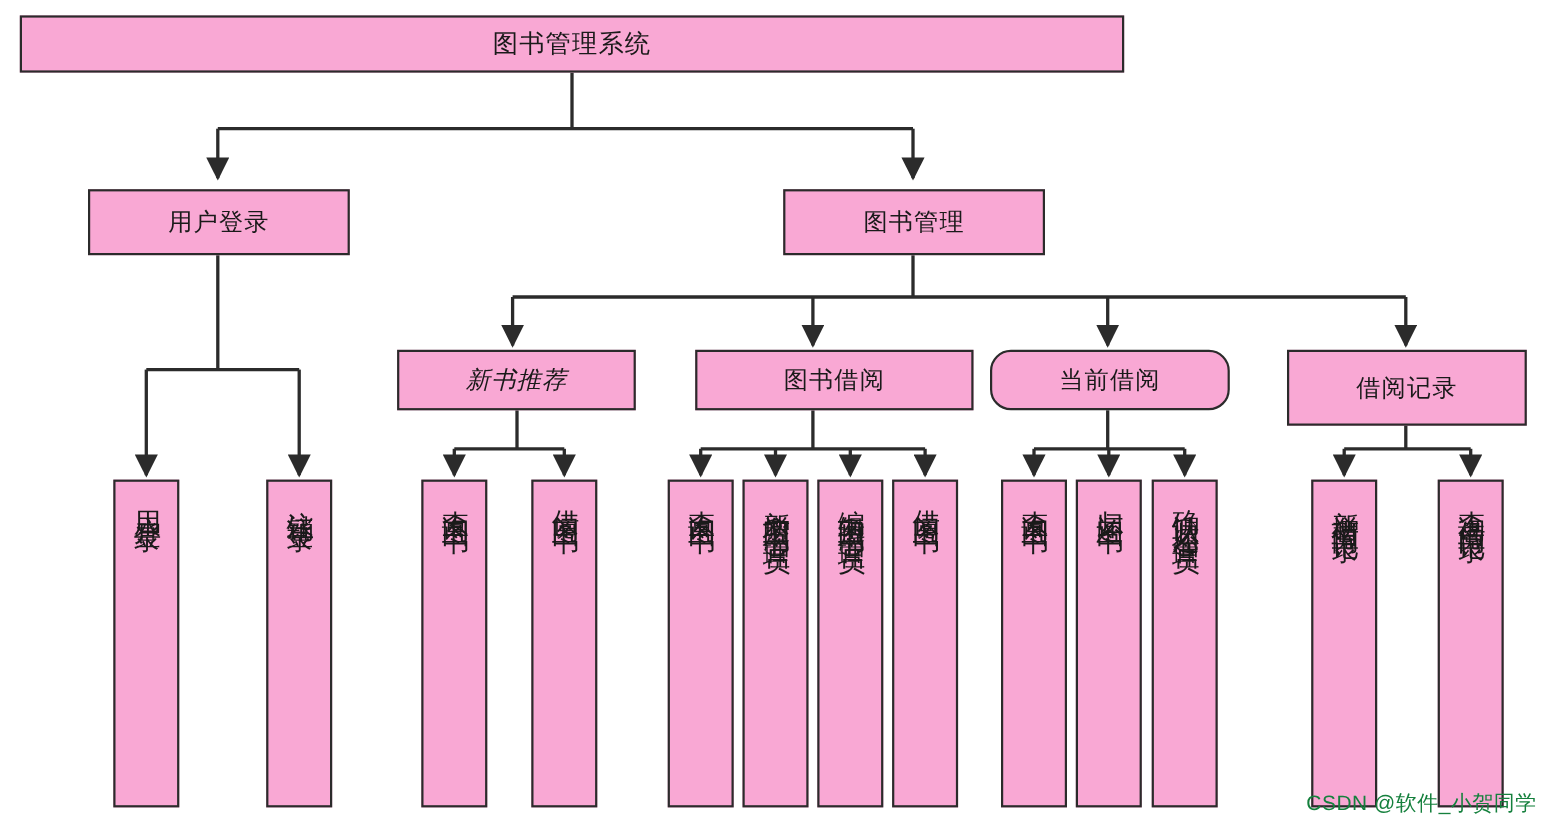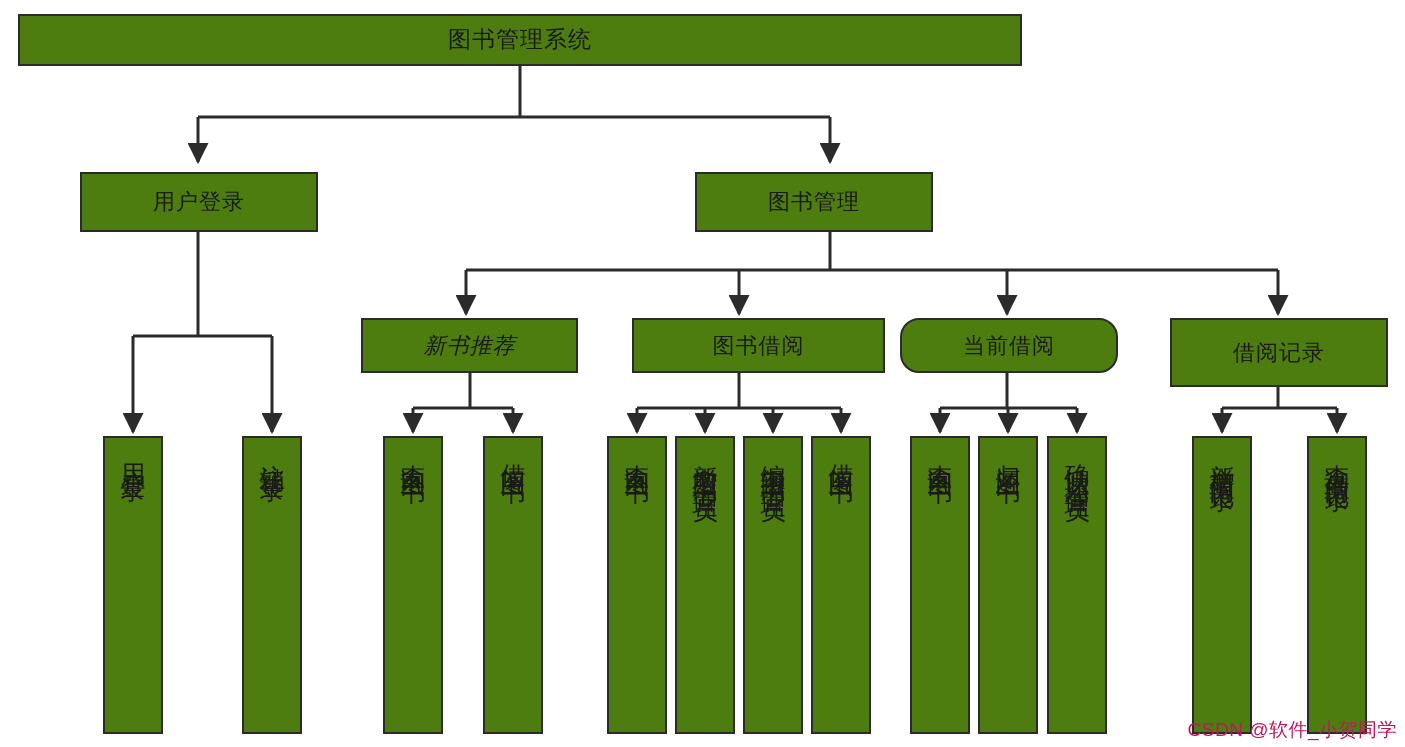--- a/index.html
+++ b/index.html
@@ -12,21 +12,21 @@
     position:relative;
     width:1405px;
     height:747px;
     background:#ffffff;
     overflow:hidden;
   }
   
   .node{
     position:absolute;
     box-sizing:border-box;
-    background:#4d7c0f;
+    background:#f9a8d4;
     border:2px solid #2b2b2b;
     display:flex;
     align-items:center;
     justify-content:center;
     color:#1a1a1a;
     z-index:3;
   }
   .node .lbl{
     display:block;
     text-align:center;
@@ -60,21 +60,21 @@
     width:1405px;height:747px;
     z-index:1;
     pointer-events:none;
   }
   
   .watermark{
     position:absolute;
     right:8px;
     bottom:4px;
     font-size:19px;
-    color:#be185d;
+    color:#15803d;
     letter-spacing:0.5px;
     white-space:nowrap;
     z-index:6;
     font-family:"Liberation Sans","DejaVu Sans",sans-serif;
   }
 </style>
 </head>
 <body>
 
 <div id="canvas">
@@ -133,21 +133,21 @@
   </svg>
 
   <div class="node h root" style="left:18px; top:14px; width:1004px; height:52px;">
     <span class="lbl">图书管理系统</span>
   </div>
 
   <div class="node h" style="left:80px; top:172px; width:238px; height:60px;">
     <span class="lbl">用户登录</span>
   </div>
 
-  <div class="node h" style="left:695px; top:172px; width:238px; height:60px;">
+  <div class="node h" style="left:712px; top:172px; width:238px; height:60px;">
     <span class="lbl">图书管理</span>
   </div>
 
   <div class="node h" style="left:361px; top:318px; width:217px; height:55px;font-style:italic;">
     <span class="lbl">新书推荐</span>
   </div>
 
   <div class="node h" style="left:632px; top:318px; width:253px; height:55px;">
     <span class="lbl">图书借阅</span>
   </div>

